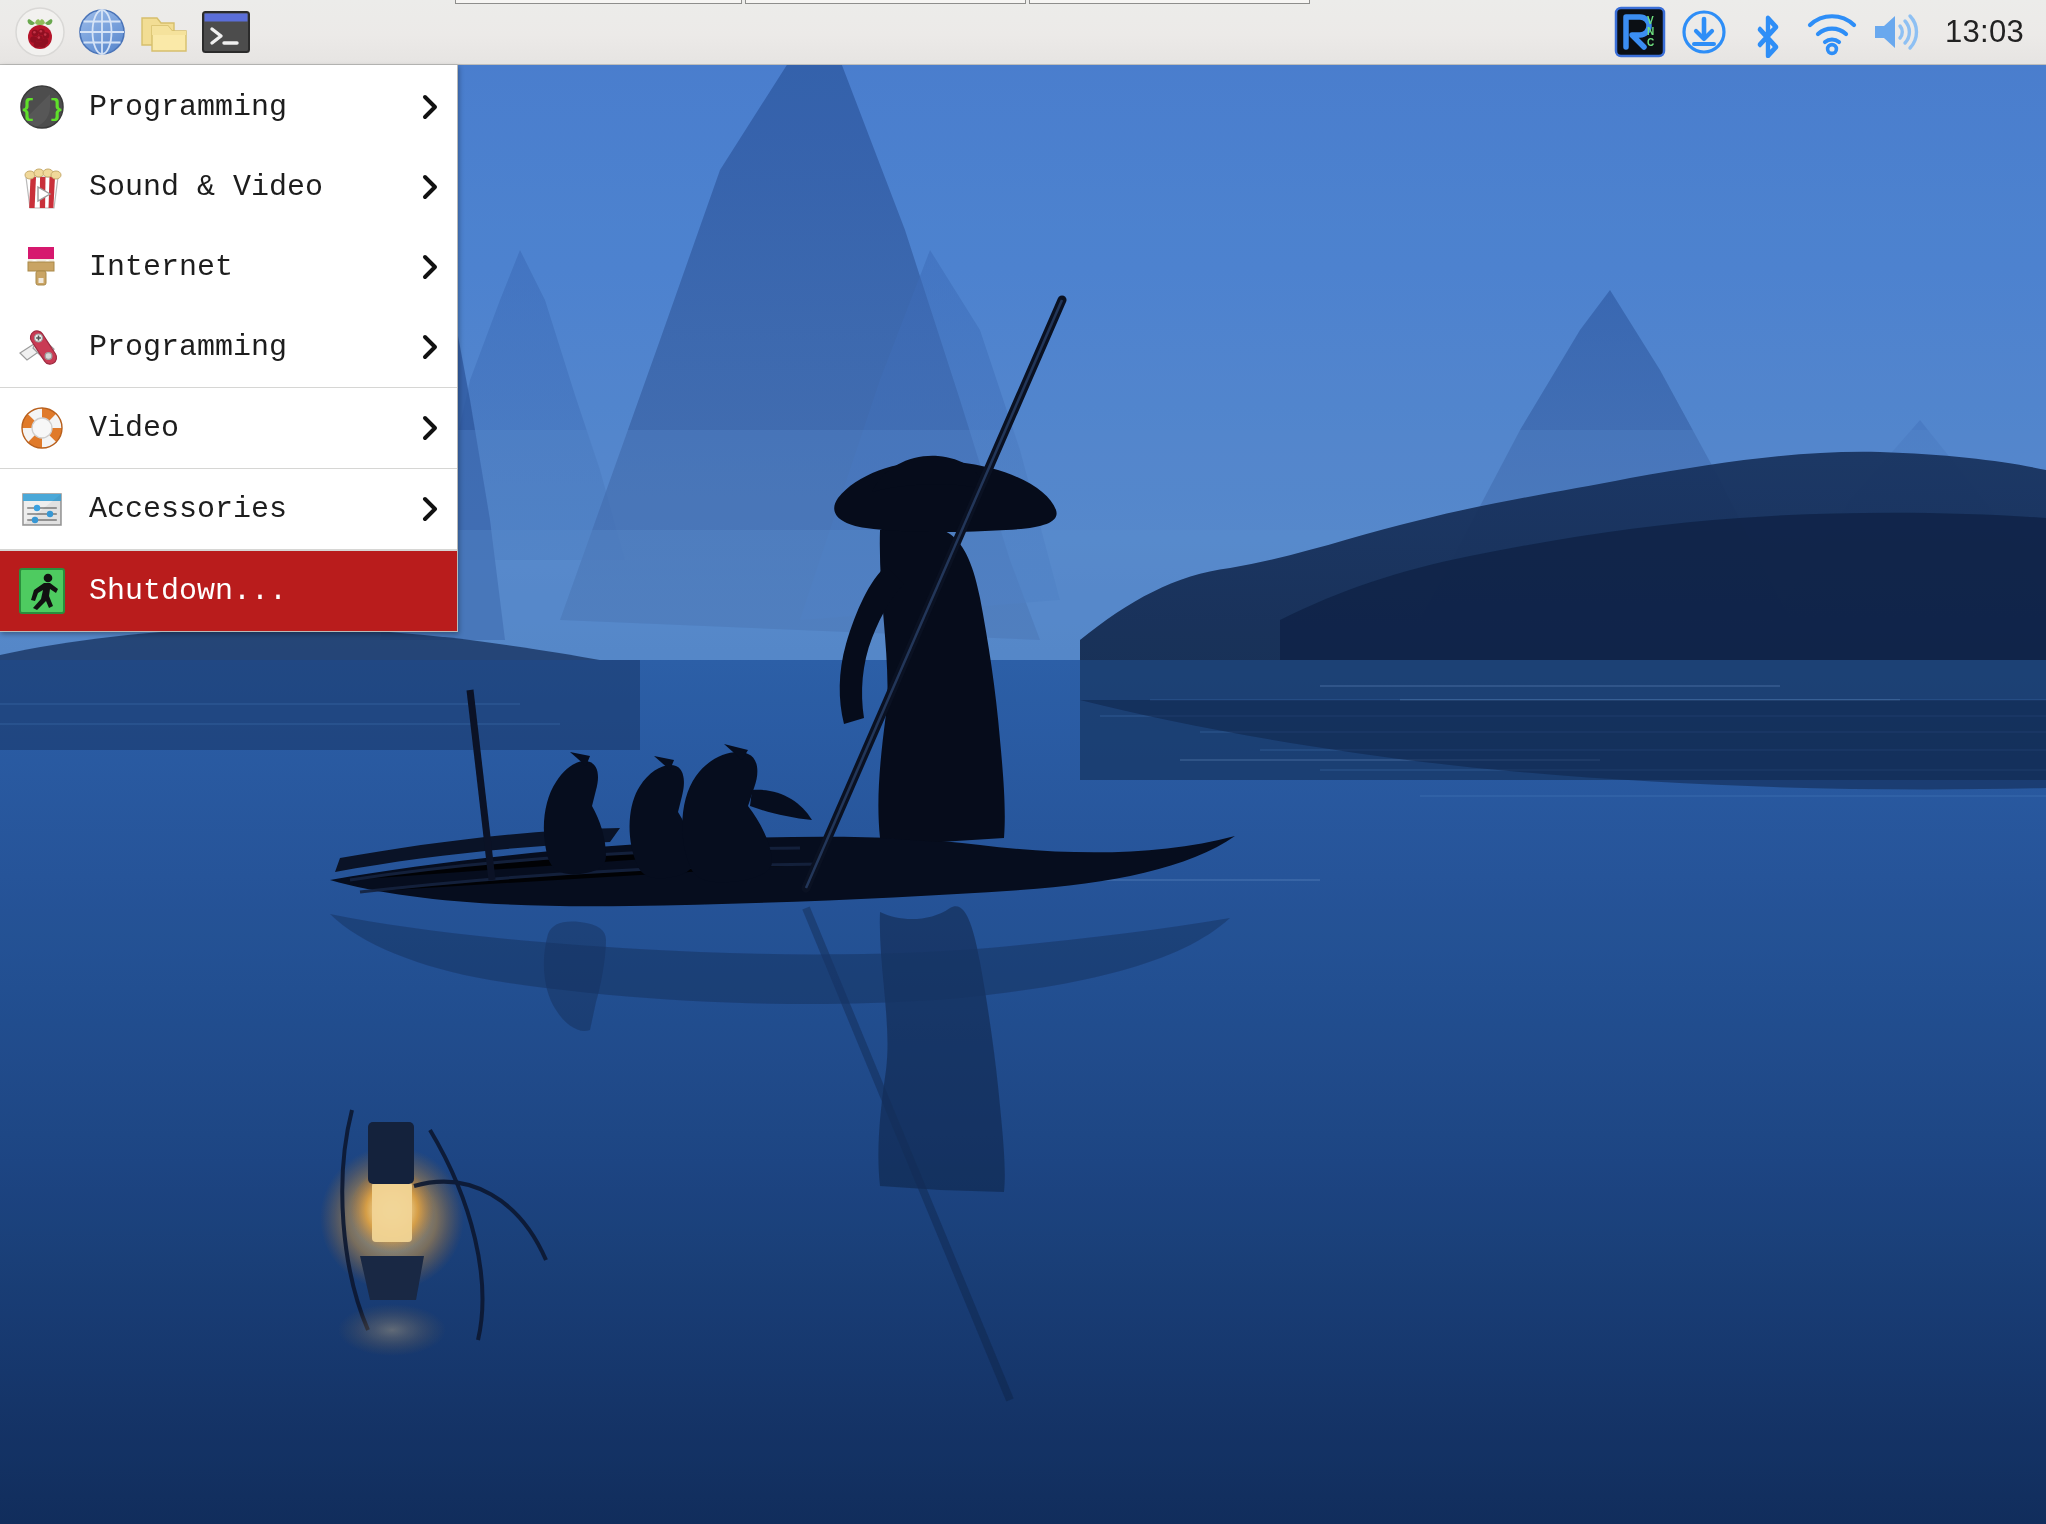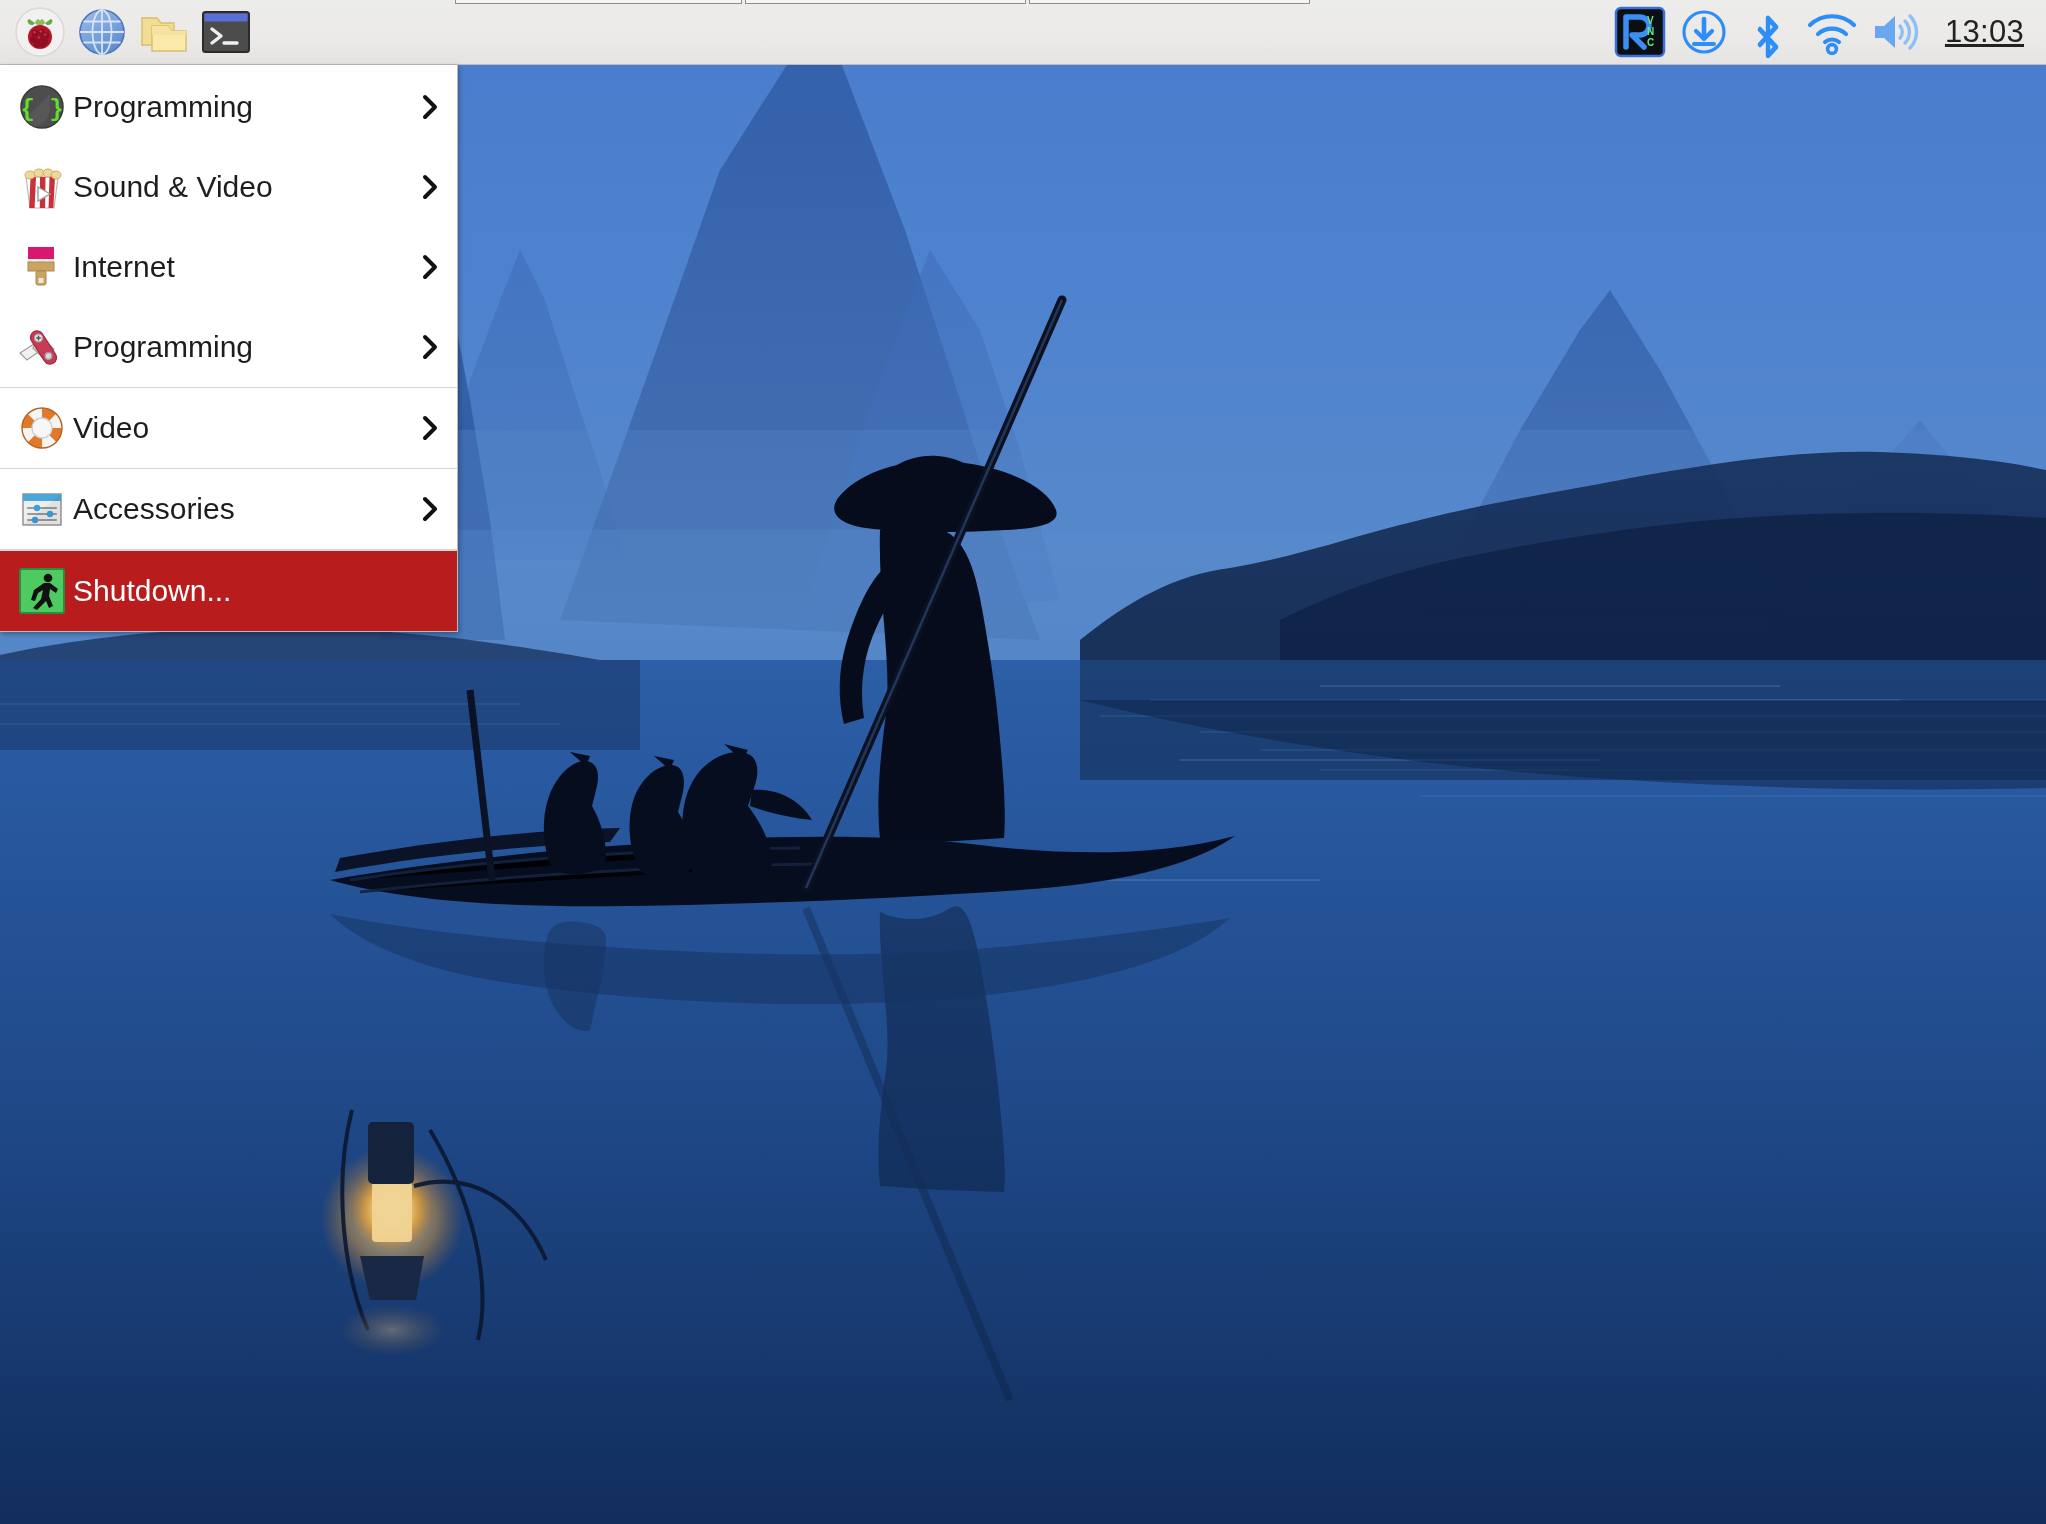--- a/index.html
+++ b/index.html
@@ -32,41 +32,41 @@
   }
   .taskbtn {
     height: 18px; background: #f6f5f3;
     border: 1px solid #8e8e8c; border-bottom-color: #8e8e8c;
   }
 
   #tray { margin-left: auto; display: flex; align-items: center; padding-right: 16px; gap: 6px; }
   .tray-icon { width: 58px; height: 56px; display: flex; align-items: center; justify-content: center; cursor: pointer; }
   #clock {
     font-size: 31px; color: #222; padding-left: 14px; padding-right: 6px;
-    letter-spacing: 0.3px; cursor: pointer; white-space: nowrap; text-decoration: underline;
+    letter-spacing: 0.3px; cursor: pointer; white-space: nowrap;
   }
 
   
   #mainmenu {
     position: absolute; left: 0; top: 65px; width: 458px;
     background: #ffffff;
     border: 1px solid #b9b9b7; border-top: none; border-left: none;
     box-shadow: 1px 2px 5px rgba(0,0,0,0.32);
     z-index: 50; padding: 2px 0 0 0;
   }
   .menu-item {
     position: relative; display: flex; align-items: center;
     height: 80px; padding: 0 14px 0 16px; cursor: pointer;
     background: #ffffff;
   }
   .menu-item.highlight { background: #b91c1c; }
   .menu-item .mi-icon { width: 52px; height: 52px; flex: 0 0 52px; display: flex; align-items: center; justify-content: center; }
   .menu-item .mi-icon svg { display: block; }
   .menu-item .mi-label {
-    margin-left: 5px; font-size: 30px; color: #1d1d1d; white-space: nowrap;
+    margin-left: 21px; font-size: 30px; color: #1d1d1d; white-space: nowrap; font-family: Liberation Mono, monospace;
   }
   .menu-item.highlight .mi-label { color: #ffffff; }
   .menu-item .mi-arrow { margin-left: auto; width: 26px; height: 30px; display:flex; align-items:center; justify-content:center; }
   .menu-sep { height: 1px; background: #d6d6d4; margin: 0; }
 </style>
 </head>
 <body>
 
 <div id="screen">
 

